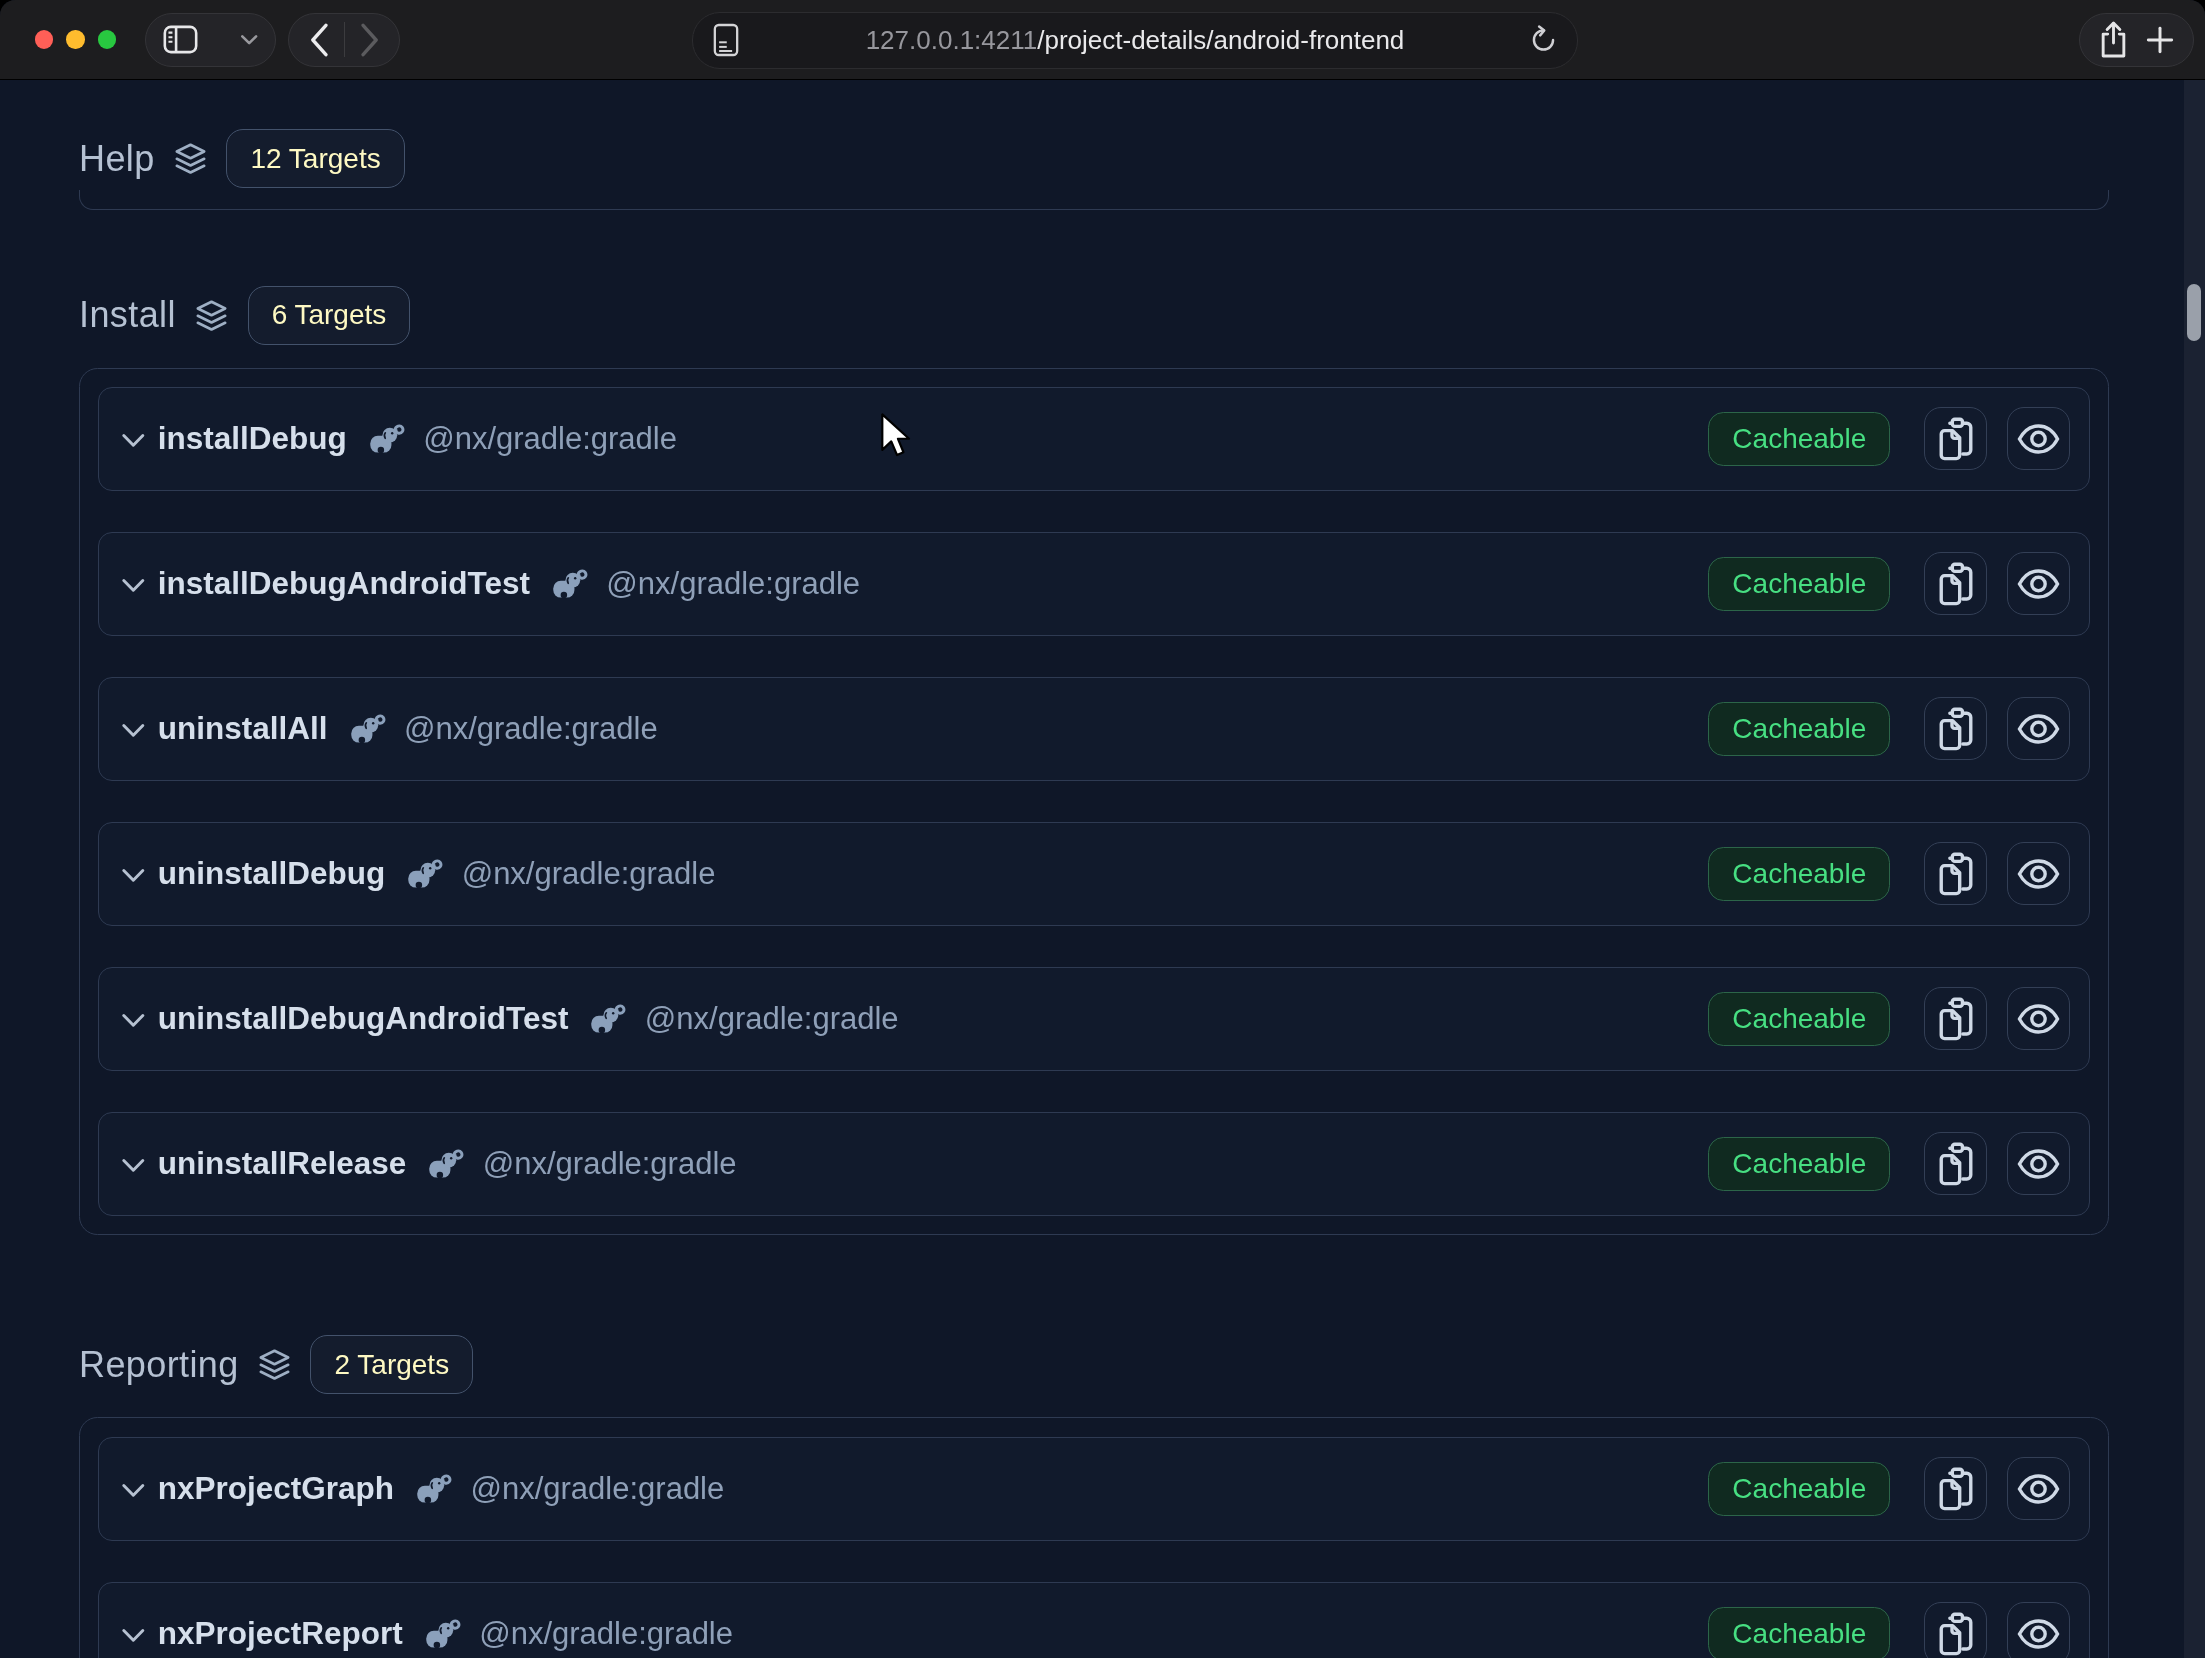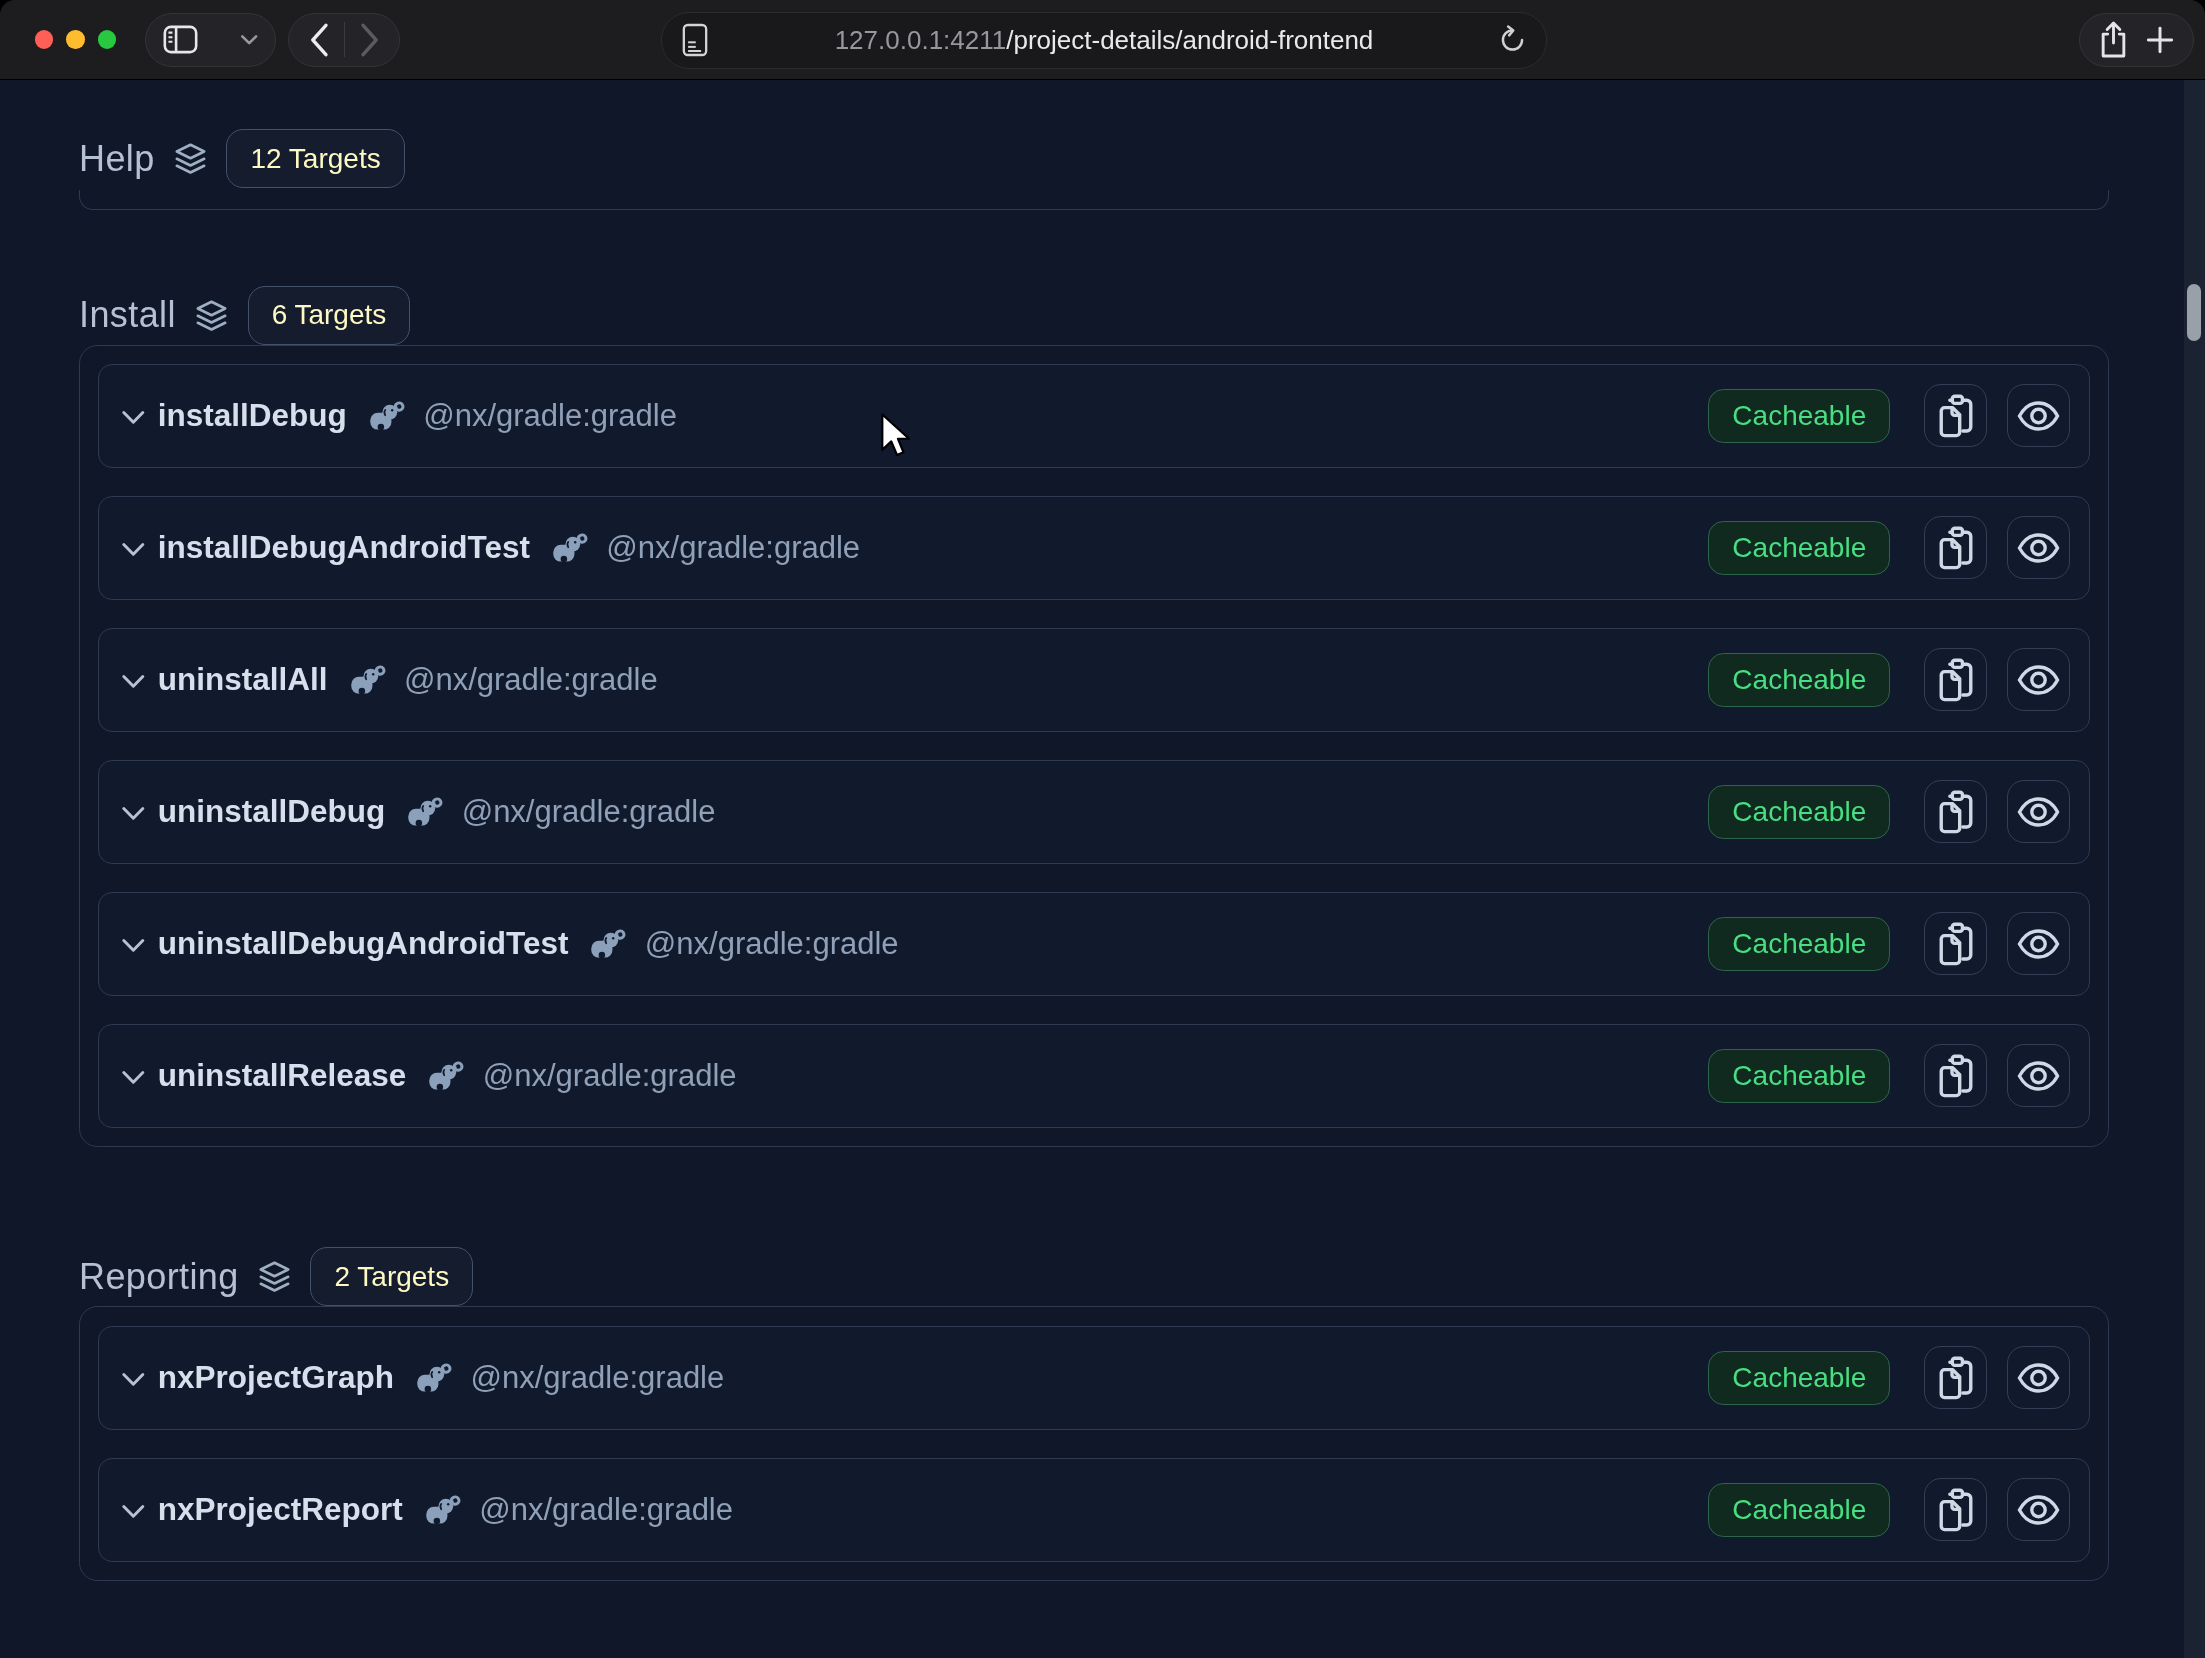--- a/index.html
+++ b/index.html
@@ -34,21 +34,21 @@
   .pill {
     height:54px; border-radius:27px;
     background:#242428; border:1.5px solid #343438;
     display:flex; align-items:center;
   }
   .sidebar-pill { width:131px; margin-left:29px; justify-content:space-between; padding:0 17px; }
   .nav-pill { width:112px; margin-left:12.3px; justify-content:space-evenly; padding:0 4.6px; }
   .nav-divider { width:1.5px; height:35px; background:#3c3c3f; }
 
   .url-pill {
-    position:absolute; left:661px; top:11.5px;
+    position:absolute; left:692px; top:11.5px;
     width:886px; height:57px; border-radius:28px;
     background:#19191c; border:1.5px solid #2c2c2f;
     display:flex; align-items:center; justify-content:center;
   }
   .url-text { font-size:26px; color:#e9e9eb; font-weight:500; white-space:nowrap; }
   .url-text .host { color:#97979d; font-weight:400; }
   .page-icon { position:absolute; left:20px; top:50%; transform:translateY(-50%); }
   .reload-icon { position:absolute; right:18.4px; top:50%; transform:translateY(-50%); }
 
   .right-pill {
@@ -72,23 +72,24 @@
   .header-help { padding-top:29px;margin-top:20px; }
   .section-end {
     height:20px; margin-top:1.5px;
     border:1.5px solid #2e3a52; border-top:none;
     border-radius:0 0 14px 14px;
   }
   .header-install { margin-top:76px; }
   .header-reporting { margin-top:100px;align-items:center; }
 
   .targets-box {
+    margin-top:23px;
     border:1.5px solid #2e3a52; border-radius:18.4px;
     padding:18.4px;
-    display:flex; flex-direction:column; gap:28px;
+    display:flex; flex-direction:column; gap:41px;
     background:#0f1728;
   }
   .target-row {
     height:104px;
     border:1.5px solid #2e3a52; border-radius:14px;
     background:#111a2c;
     display:flex; align-items:center;
     padding:0 18.4px 0 12.3px;
   }
   .row-chevron { margin:3.1px 12.3px 0 9.2px; flex:0 0 auto; }

